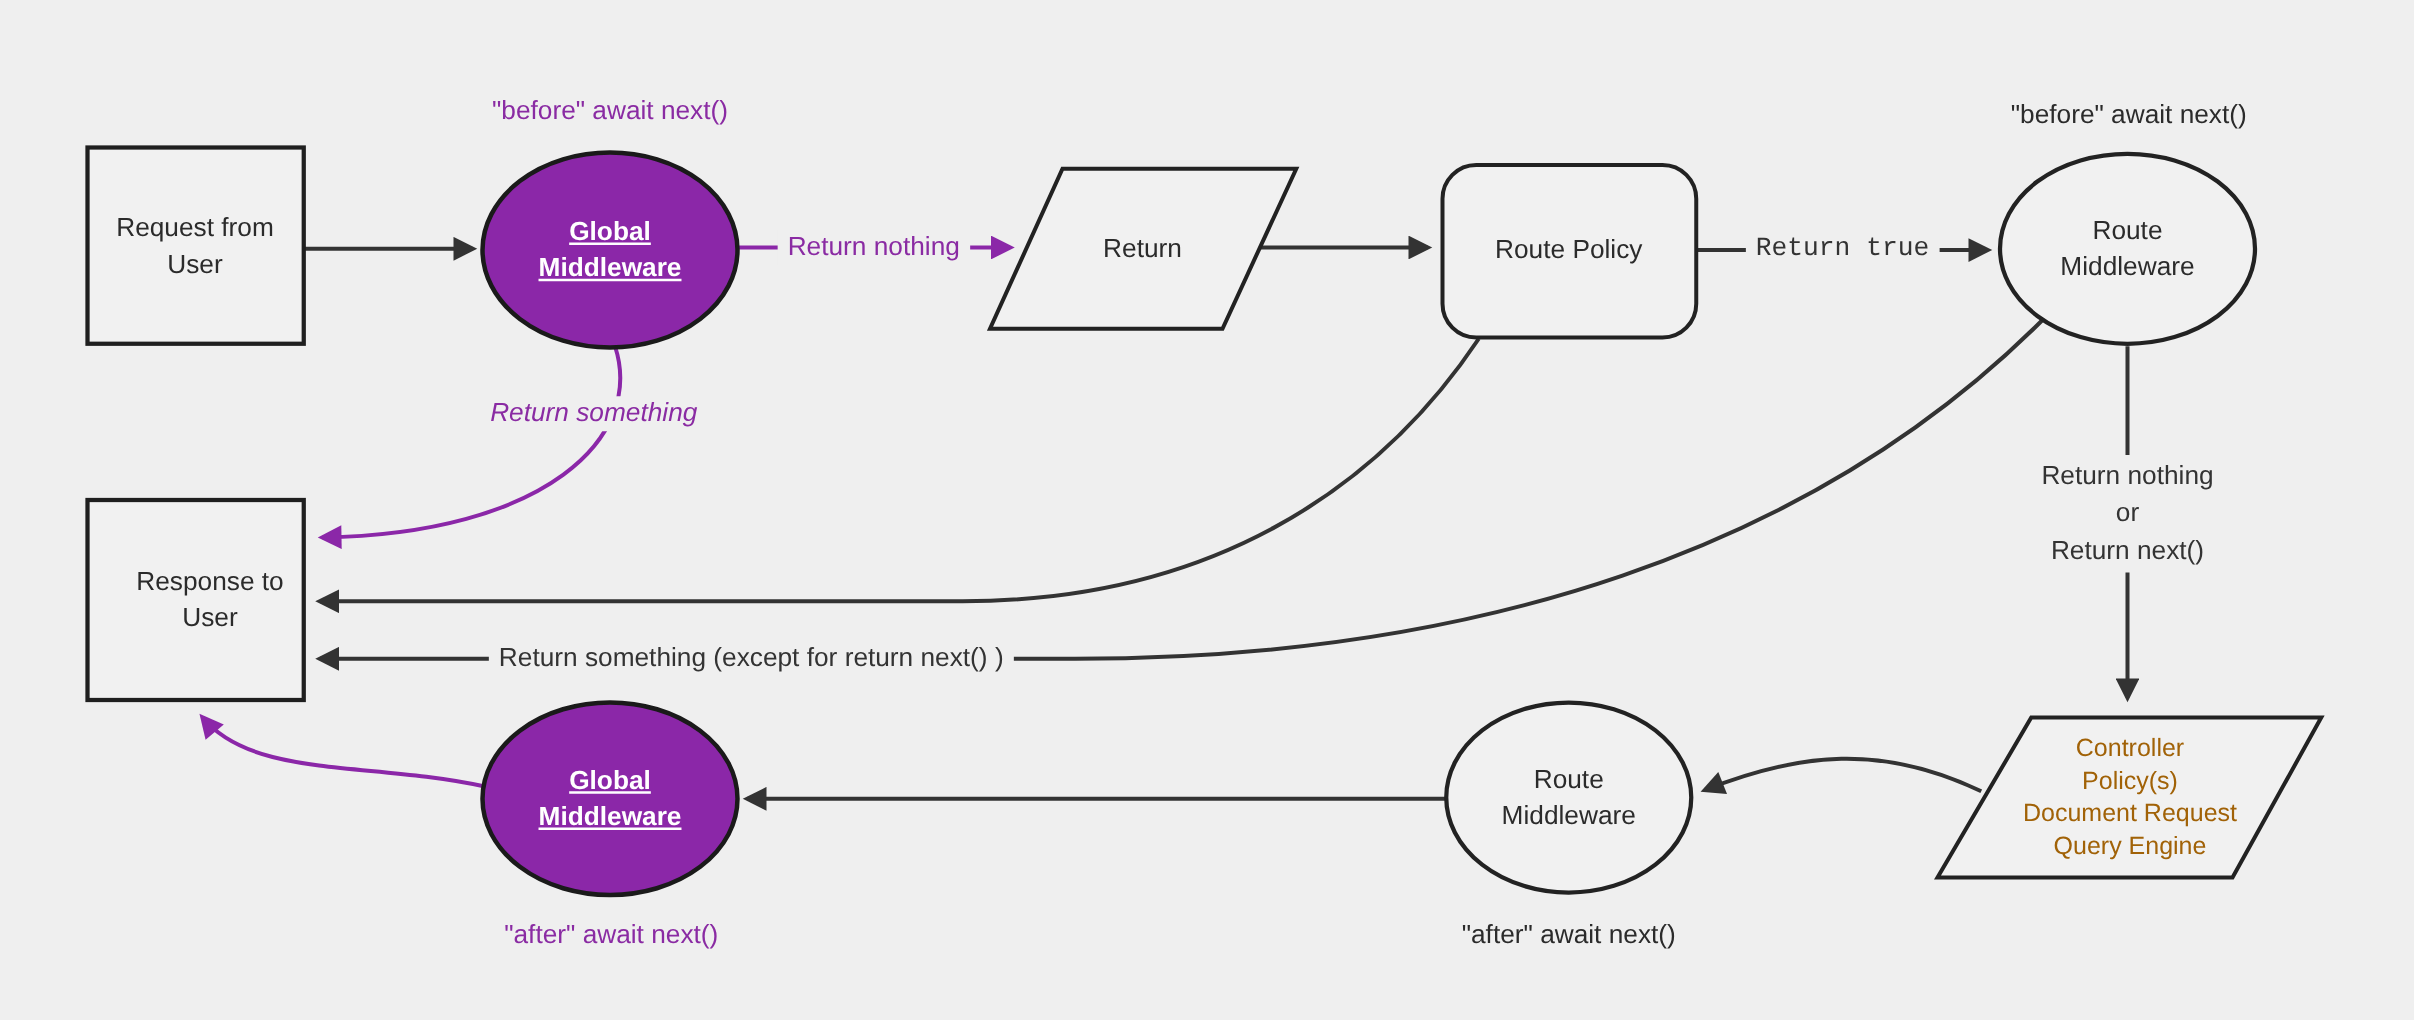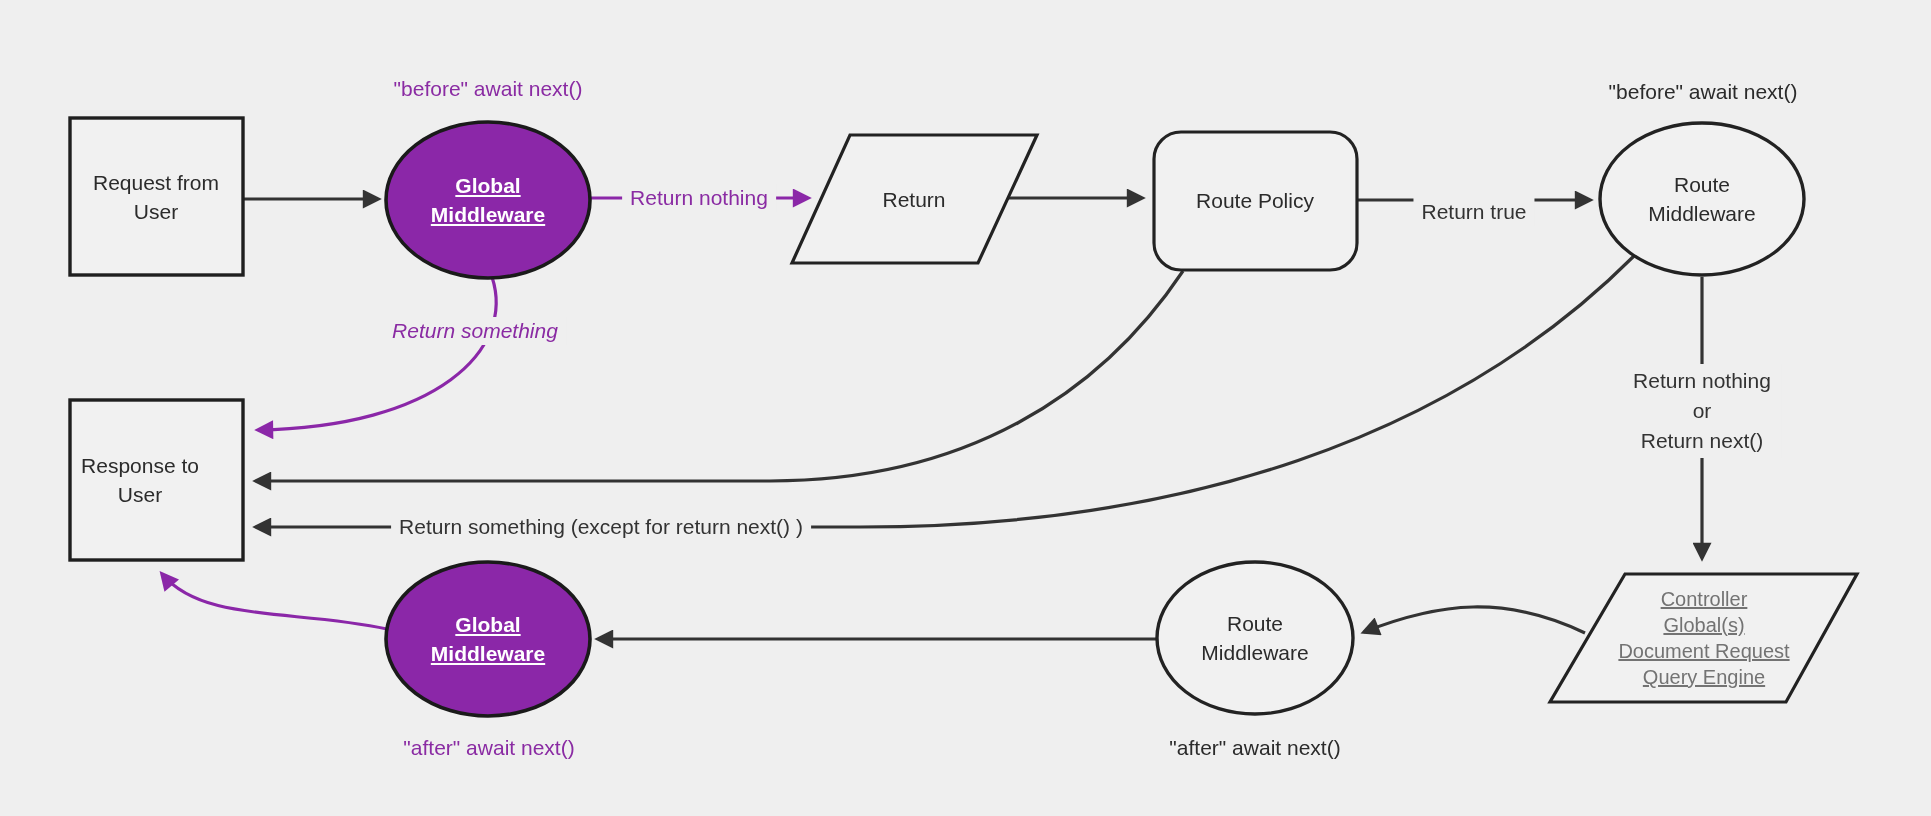--- a/index.html
+++ b/index.html
@@ -25,22 +25,21 @@
     color:#ffffff;
     font-weight:bold;
     text-decoration:underline;
   }
   .multi-line{
     position:absolute;
     transform:translate(-50%,-50%);
     text-align:center;
     font-size:20px;
     line-height:26px;
-    color:#737373;
-    text-decoration:underline;
+    color:#a16207;
   }
   .edge-label{
     position:absolute;
     transform:translate(-50%,-50%);
     text-align:center;
     font-size:21px;
     line-height:28px;
     color:#333333;
     background:#efefef;
     padding:0 8px;
@@ -104,34 +103,34 @@
   <div class="node-label bold-white" style="left:488px;top:200px;width:150px;">Global Middleware</div>
 
   <div class="node-label" style="left:914px;top:199px;width:140px;">Return</div>
 
   <div class="node-label" style="left:1255px;top:200px;width:190px;">Route Policy</div>
 
   <div class="node-label" style="left:1702px;top:199px;width:130px;">Route Middleware</div>
 
   <div class="multi-line" style="left:1704px;top:638px;width:200px;">
     <div>Controller</div>
-    <div>Global(s)</div>
+    <div>Policy(s)</div>
     <div>Document Request</div>
     <div>Query Engine</div>
   </div>
 
   <div class="node-label" style="left:1255px;top:638px;width:130px;">Route Middleware</div>
 
   <div class="node-label bold-white" style="left:488px;top:639px;width:150px;">Global Middleware</div>
 
-  <div class="node-label" style="left:140px;top:480px;width:160px;">Response to User</div>
+  <div class="node-label" style="left:168px;top:480px;width:160px;">Response to User</div>
 
   <div class="edge-label purple" style="left:699px;top:198px;">Return nothing</div>
 
-  <div class="edge-label" style="left:1474px;top:212px;">Return true</div>
+  <div class="edge-label" style="left:1474px;top:200px;font-family:Liberation Mono, monospace;">Return true</div>
 
   <div class="edge-label block" style="left:1702px;top:411px;">
     <div>Return nothing</div>
     <div>or</div>
     <div>Return next()</div>
   </div>
 
 
   <div class="edge-label" style="left:601px;top:527px;">Return something (except for return next() )</div>
 

